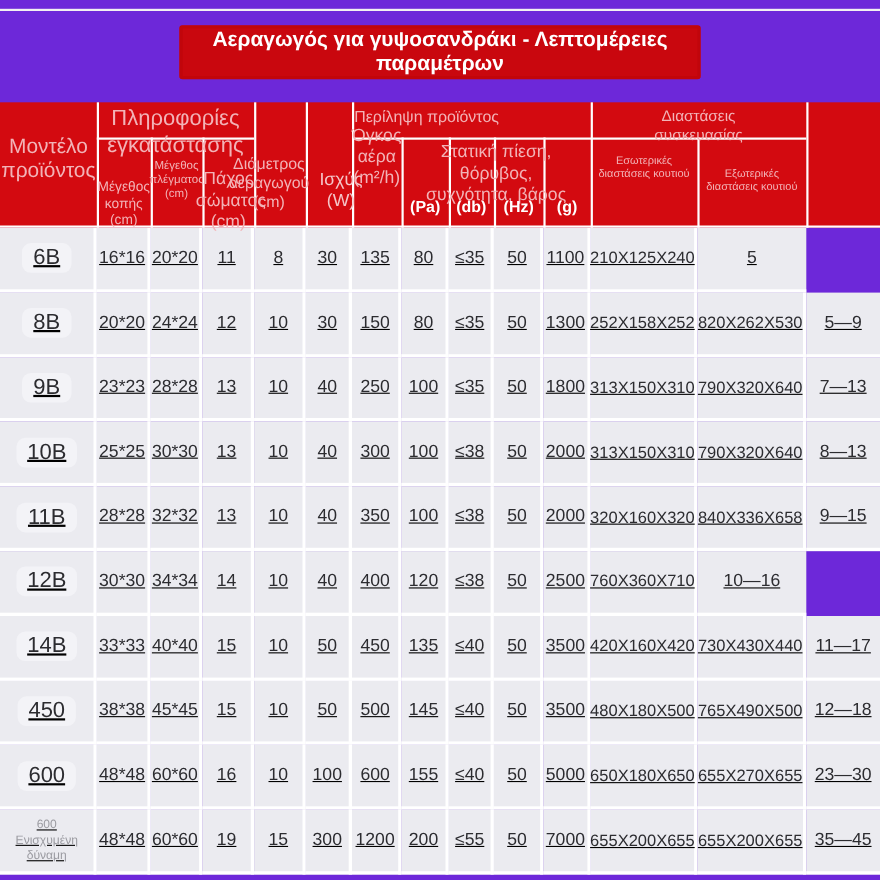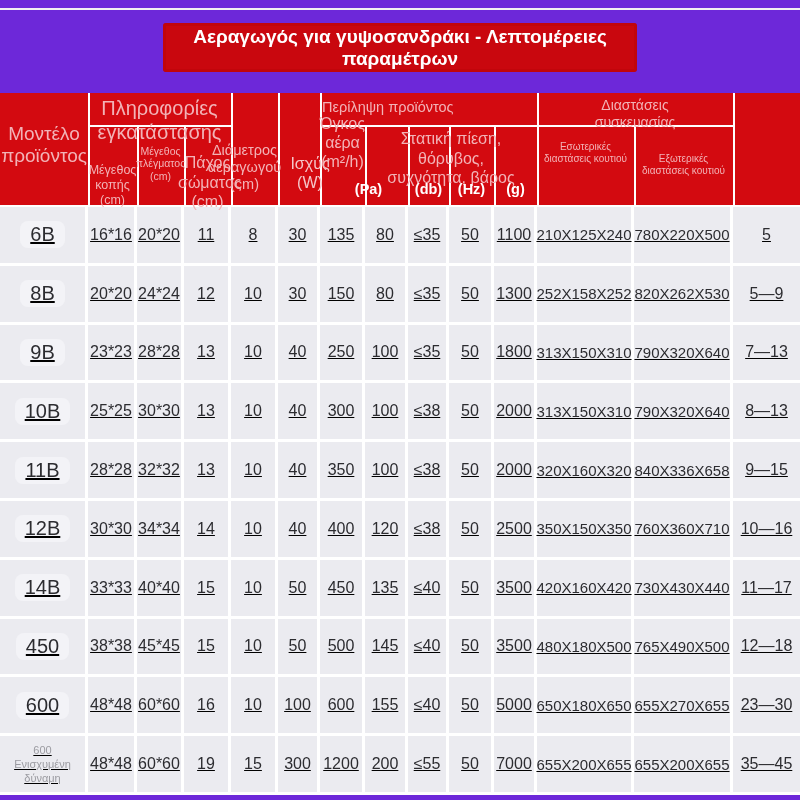--- a/index.html
+++ b/index.html
@@ -28,21 +28,21 @@
   .h-install { left:88px; top:4px;  width:143px; font-size:20px; }
   .h-cut     { left:86px; top:70px; width:53px;  font-size:12.5px; }
   .h-mesh    { left:133px; top:52px; width:55px; font-size:10.5px; }
   .h-thick   { left:178px; top:60px; width:59px; font-size:16px; line-height:1.22; }
   .h-diam    { left:205px; top:9px;  width:79px; font-size:14.5px;margin-top:40px; }
   .h-power   { left:278px; top:62px; width:64px; font-size:16px; color:#f5c6c9; }
   .h-summary { left:322px; top:6px;  width:213px; font-size:14.5px; }
   .h-airvol  { left:318px; top:22px; width:49px; font-size:16px; }
   .h-phrase  { left:365px; top:36px; width:172px; font-size:16px; line-height:1.22; }
   .h-unit    { top:88px; font-size:14.5px; font-weight:700; color:#ffffff; }
-  .h-unit-pa { left:347px; width:43px;text-align:center; }
+  .h-unit-pa { left:365px; width:43px;text-align:center; }
   .h-unit-db { left:408px; width:41px; }
   .h-unit-hz { left:449px; width:45px; }
   .h-unit-g  { left:494px; width:43px; }
   .h-pack    { left:537px; top:4px;  width:196px; font-size:14px; }
   .h-inner   { left:537px; top:48px; width:97px; font-size:10px; }
   .h-outer   { left:634px; top:60px; width:99px; font-size:10px; }
 
   
   .rows { position:relative; z-index:1;text-decoration:underline; }
   .row { display:grid; height:58.8px;
@@ -137,21 +137,20 @@
         <div class="cell">20*20</div>
         <div class="cell">11</div>
         <div class="cell">8</div>
         <div class="cell">30</div>
         <div class="cell">135</div>
         <div class="cell">80</div>
         <div class="cell">≤35</div>
         <div class="cell">50</div>
         <div class="cell">1100</div>
         <div class="cell dim">210X125X240</div>
-        <div class="cell dim">780X220X500</div>
         <div class="cell">5</div>
       </div>
 
       <div class="row">
         <div class="cell model">
             <span class="patch">8B</span>
           </div>
         <div class="cell">20*20</div>
         <div class="cell">24*24</div>
         <div class="cell">12</div>
@@ -231,21 +230,20 @@
         <div class="cell">30*30</div>
         <div class="cell">34*34</div>
         <div class="cell">14</div>
         <div class="cell">10</div>
         <div class="cell">40</div>
         <div class="cell">400</div>
         <div class="cell">120</div>
         <div class="cell">≤38</div>
         <div class="cell">50</div>
         <div class="cell">2500</div>
-        <div class="cell dim">350X150X350</div>
         <div class="cell dim">760X360X710</div>
         <div class="cell">10—16</div>
       </div>
 
       <div class="row">
         <div class="cell model">
             <span class="patch">14B</span>
           </div>
         <div class="cell">33*33</div>
         <div class="cell">40*40</div>

